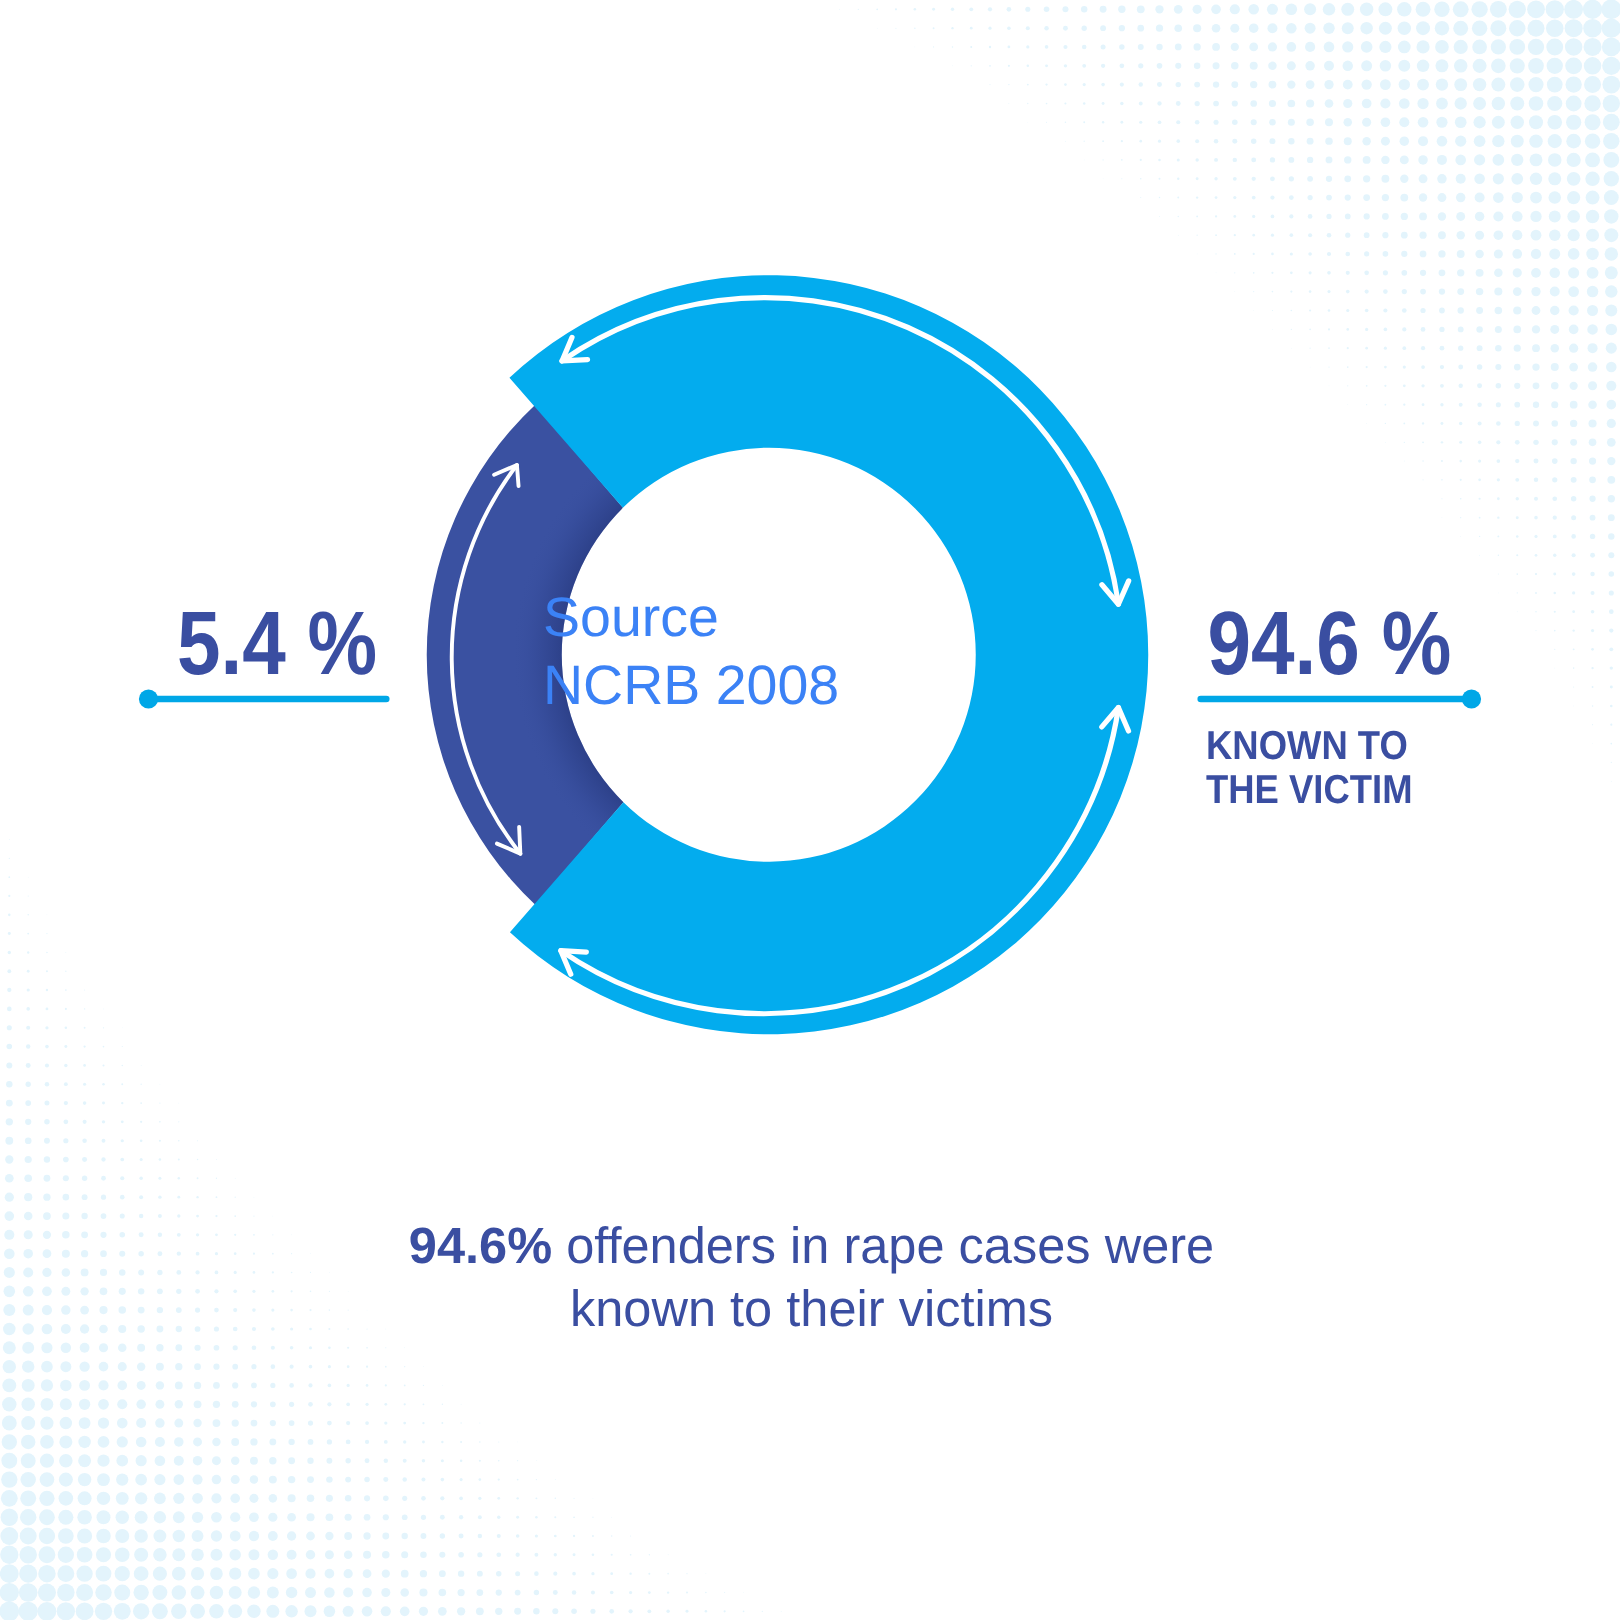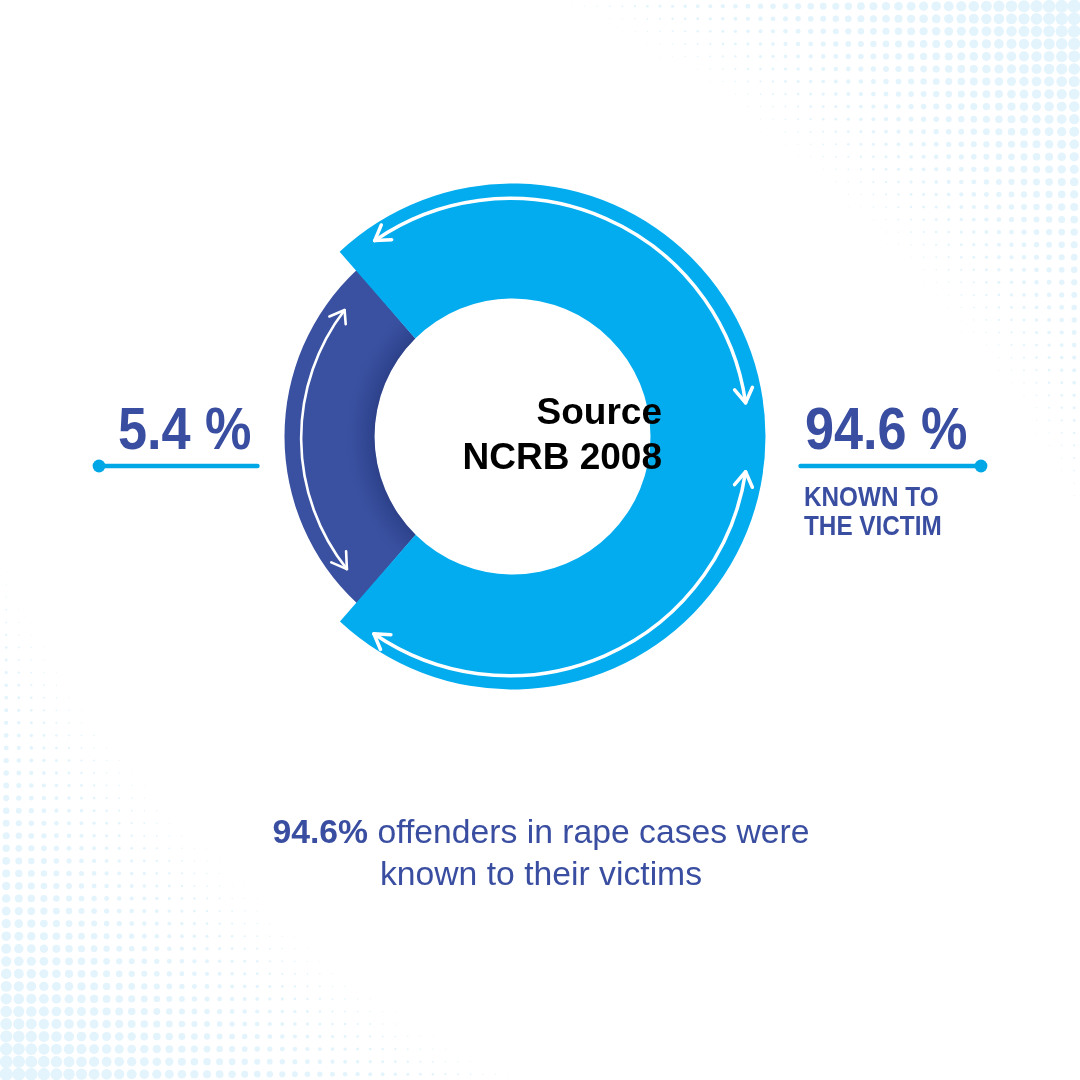--- a/index.html
+++ b/index.html
@@ -7,22 +7,22 @@
        font-family:"Liberation Sans",sans-serif;-webkit-font-smoothing:antialiased;}
   #stage{position:relative;width:1080px;height:1080px;background:#ffffff;overflow:hidden;}
   .lyr{position:absolute;left:0;top:0;width:1080px;height:1080px;}
   svg{display:block;}
   .stat-num{position:absolute;font-weight:700;color:#3a4ea1;font-size:60px;
             line-height:1;white-space:nowrap;
             transform:scaleX(0.87);transform-origin:left top;}
   .stat-cap{position:absolute;font-weight:700;color:#3a4ea1;font-size:27px;
             line-height:29.8px;white-space:nowrap;
             transform:scaleX(0.90);transform-origin:left top;}
-  .ctr-txt{position:absolute;font-weight:700;color:#000000;font-size:37px;
-           line-height:44.7px;text-align:right;width:300px;}
+  .ctr-txt{position:absolute;font-weight:400;color:#3b82f6;font-size:37px;
+           line-height:44.7px;text-align:left;width:300px;}
   .caption{position:absolute;color:#3a4ea1;font-size:34px;line-height:41.6px;
            text-align:center;width:700px;font-weight:400;
            transform:scaleX(0.991);transform-origin:center top;}
   .caption b{font-weight:700;}
 </style>
 </head>
 <body>
 
 <div id="stage">
 

